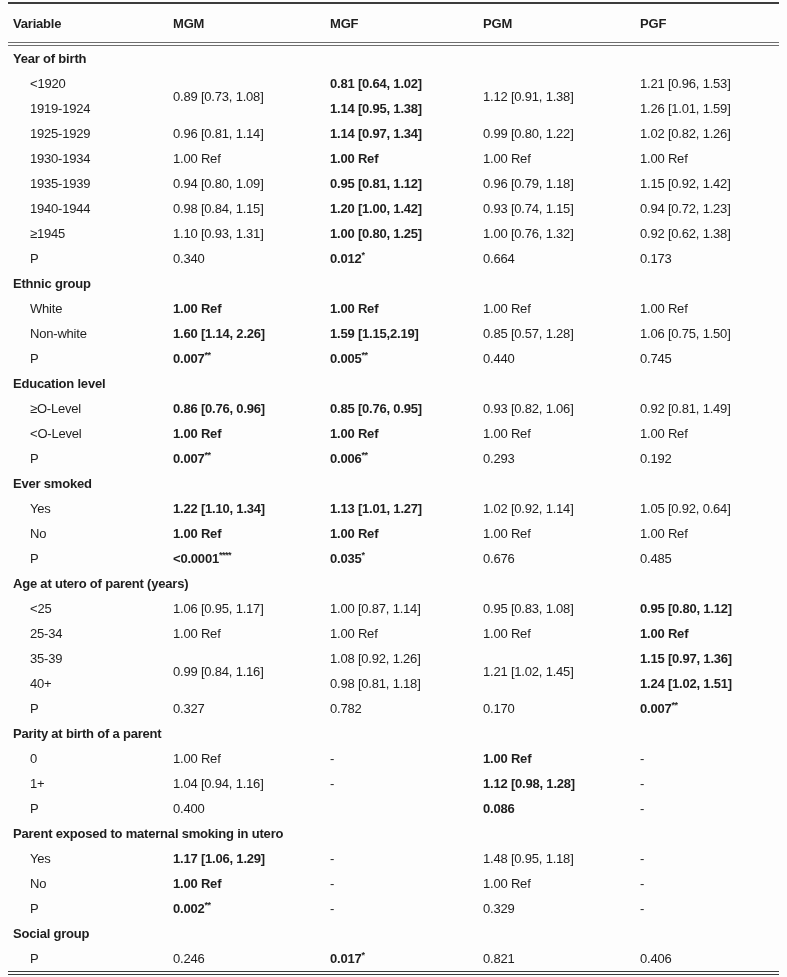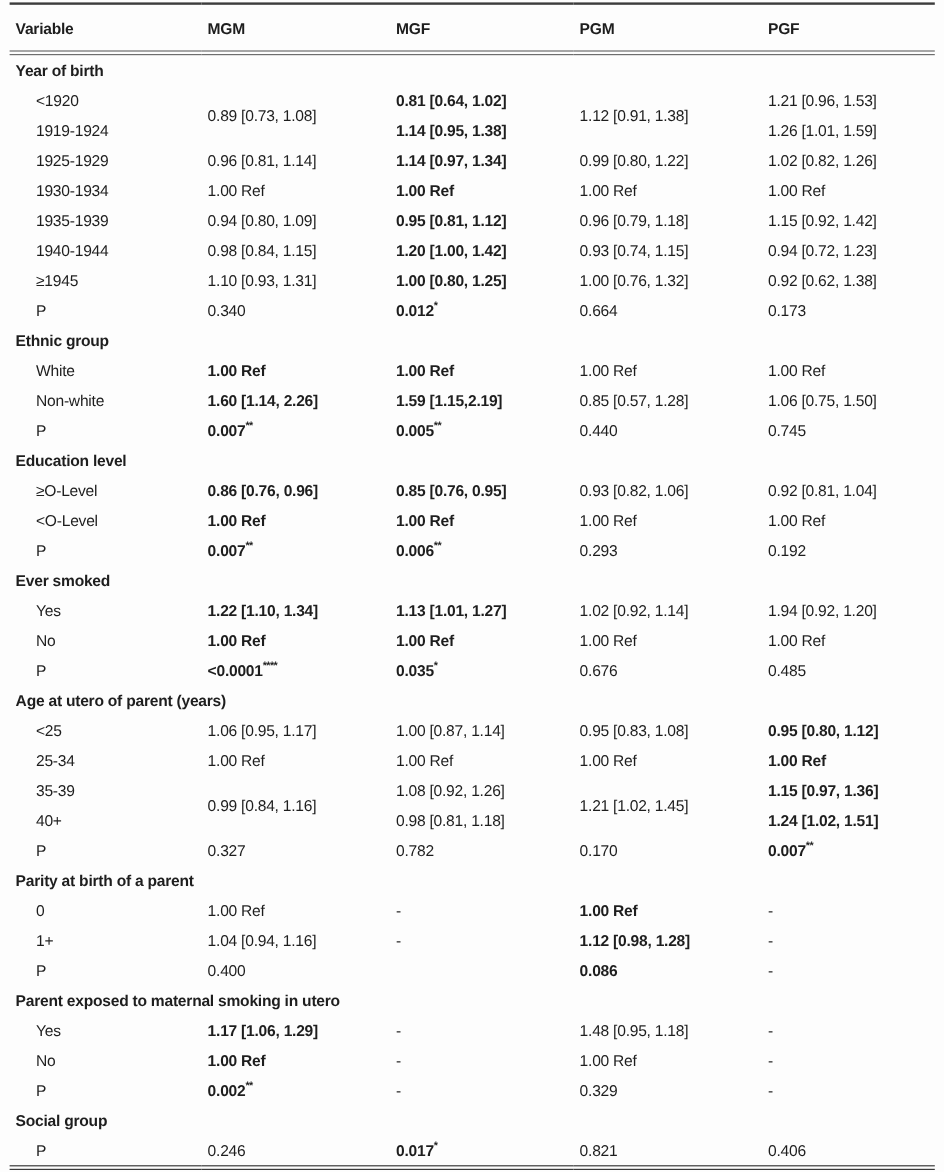--- a/index.html
+++ b/index.html
@@ -165,21 +165,21 @@
           <td>0.745</td>
         </tr>
         <tr class="section-row">
           <td colspan="5">Education level</td>
         </tr>
         <tr>
           <td class="row-label">≥O-Level</td>
           <td class="bold">0.86 [0.76, 0.96]</td>
           <td class="bold">0.85 [0.76, 0.95]</td>
           <td>0.93 [0.82, 1.06]</td>
-          <td>0.92 [0.81, 1.04]</td>
+          <td>0.92 [0.81, 1.49]</td>
         </tr>
         <tr>
           <td class="row-label">&lt;O-Level</td>
           <td class="bold">1.00 Ref</td>
           <td class="bold">1.00 Ref</td>
           <td>1.00 Ref</td>
           <td>1.00 Ref</td>
         </tr>
         <tr>
           <td class="row-label">P</td>
@@ -189,21 +189,21 @@
           <td>0.192</td>
         </tr>
         <tr class="section-row">
           <td colspan="5">Ever smoked</td>
         </tr>
         <tr>
           <td class="row-label">Yes</td>
           <td class="bold">1.22 [1.10, 1.34]</td>
           <td class="bold">1.13 [1.01, 1.27]</td>
           <td>1.02 [0.92, 1.14]</td>
-          <td>1.94 [0.92, 1.20]</td>
+          <td>1.05 [0.92, 0.64]</td>
         </tr>
         <tr>
           <td class="row-label">No</td>
           <td class="bold">1.00 Ref</td>
           <td class="bold">1.00 Ref</td>
           <td>1.00 Ref</td>
           <td>1.00 Ref</td>
         </tr>
         <tr>
           <td class="row-label">P</td>

